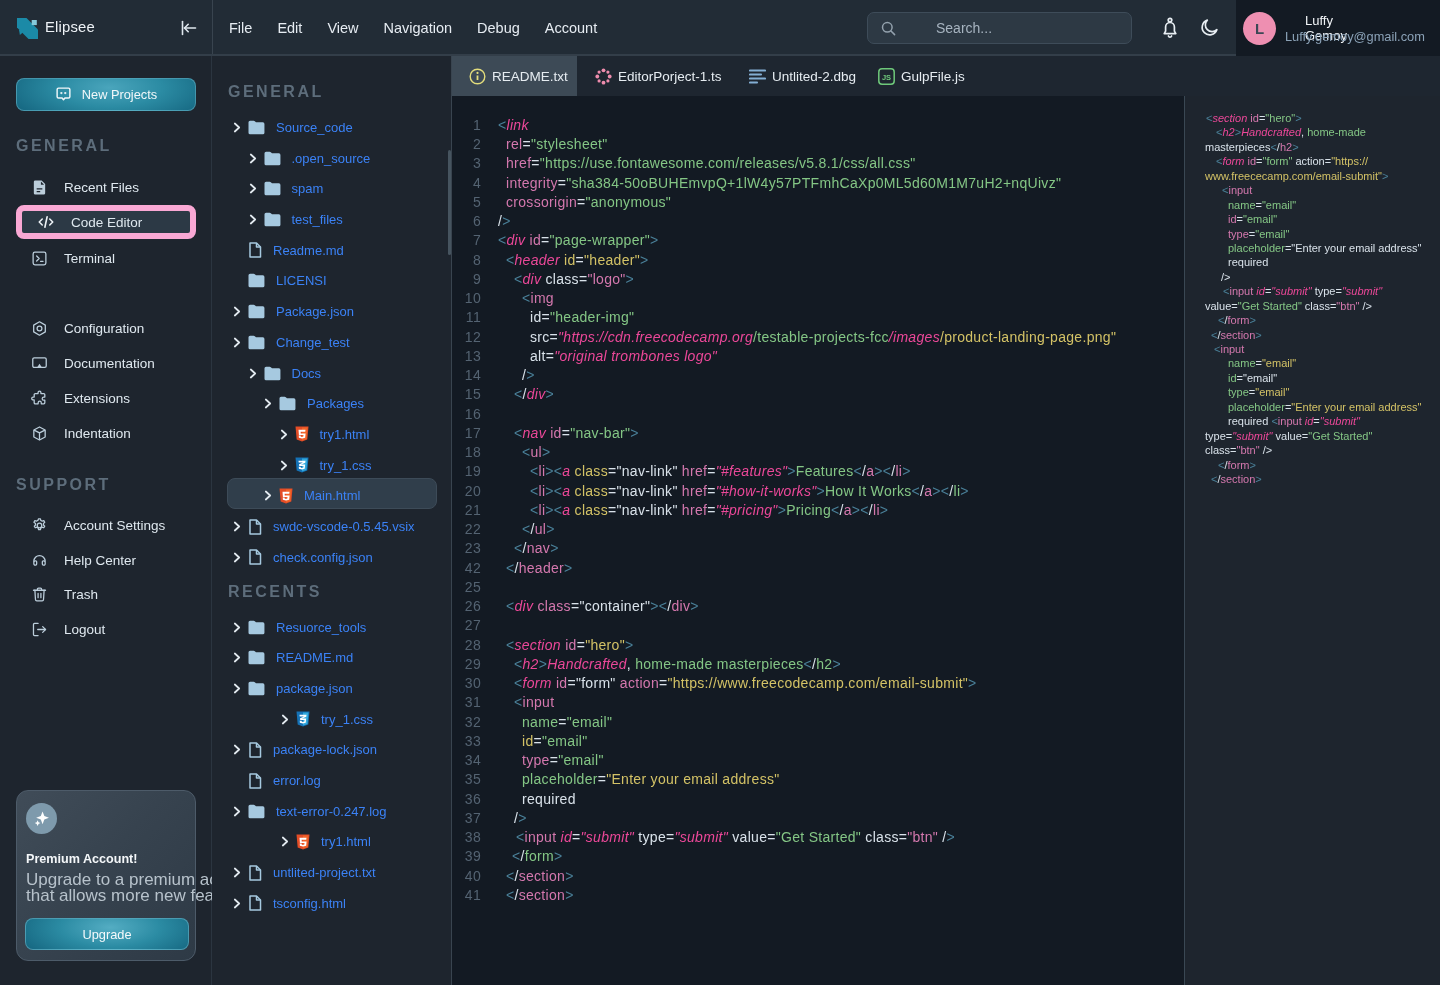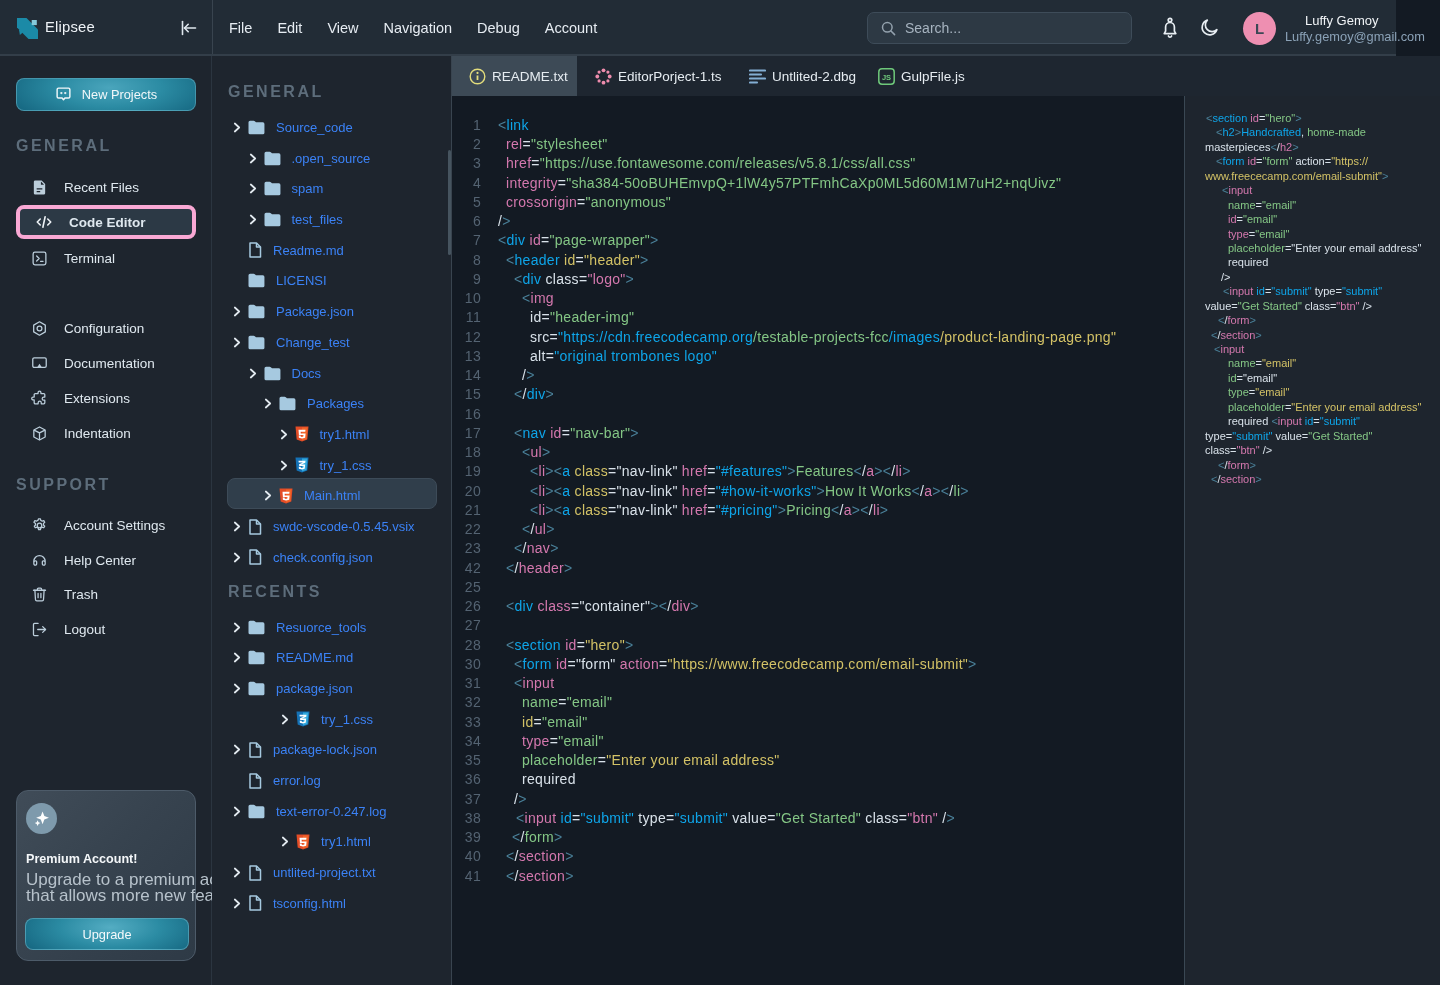--- a/index.html
+++ b/index.html
@@ -1,49 +1,49 @@
 <!DOCTYPE html>
 <html><head>
 <meta charset="utf-8">
 <style>
   * { margin:0; padding:0; box-sizing:border-box; }
   html,body { width:1440px; height:985px; overflow:hidden; background:#131a23;
     font-family:"Liberation Sans", sans-serif; }
   .abs { position:absolute; }
 
   
-  .topbar { position:absolute; left:0; top:0; width:1396px; height:56px;
+  .topbar { position:absolute; left:0; top:0; width:1236px; height:56px;
     background:#222c36; border-bottom:2px solid #333e49; }
   .logo-txt { position:absolute; left:45px; top:19px; font-size:14.8px; color:#eef2f6; font-weight:500; letter-spacing:.2px;}
   .menu { position:absolute; left:229px; top:0; height:56px; display:flex; align-items:center; gap:25px;
     color:#e6ecf2; font-size:14.5px; }
   .search { position:absolute; left:867px; top:12px; width:265px; height:32px;
     background:#2d3944; border:1px solid #3e4c59; border-radius:7px;
-    display:flex; align-items:center; padding-left:13px; }
+    display:flex; align-items:center; padding-left:13px;gap:31px; }
   .search span { color:#a7b4c0; font-size:14px; margin-left:9px; }
   .uname { position:absolute; left:1285px; top:12.5px; font-size:13px; color:#f1f4f7; font-weight:500;margin-left:20px;}
   .umail { position:absolute; left:1285px; top:28.5px; font-size:12.8px; color:#8ba2b7; }
   .avatar { position:absolute; left:1243px; top:11.5px; width:33px; height:33px; border-radius:50%;
     background:#ee8fb1; color:#3c4855; font-size:15px; font-weight:700;
     display:flex; align-items:center; justify-content:center; }
 
   
   .sidebar { position:absolute; left:0; top:56px; width:212px; height:929px;
     background:#1e252e; border-right:1px solid #2b3540; }
   .npbtn { position:absolute; left:16px; top:22px; width:180px; height:33px; border-radius:8px;
     background:radial-gradient(62% 130% at 52% 28%, #4aa5bc 0%, #2b8ba3 48%, #156680 100%);
     border:1px solid rgba(130,205,222,.4);
     display:flex; align-items:center; justify-content:center; gap:10px;
     color:#f2f8fa; font-size:12.8px; }
   .sec-label { position:absolute; left:16px; font-size:16px; font-weight:700; letter-spacing:2.5px;
     color:#5d6d7b; }
   .si { position:absolute; left:16px; width:180px; height:34px; display:flex; align-items:center;
     color:#dfe8ef; font-size:13.5px; }
   .si svg { margin-left:15px; margin-right:16px; flex:none; }
-  .si.active { background:#2c3945; border-radius:8px; border:4px solid #f9a8d4;font-weight:bold; }
+  .si.active { background:#2c3945; border-radius:8px; border:6px solid #f9a8d4; }
   .prem { position:absolute; left:16px; top:734px; width:180px; height:171px; border-radius:12px;
     background:linear-gradient(133deg,#404c58 0%, #37434f 45%, #2e3a46 100%);
     border:1px solid #4d5b69; }
   .prem .pcirc { position:absolute; left:9px; top:12px; width:31px; height:31px; border-radius:50%;
     background:#7e9aac; display:flex; align-items:center; justify-content:center; }
   .prem .pt { position:absolute; left:9px; top:61px; font-size:12.6px; font-weight:700; color:#f4f7f9; }
   .prem .pd { position:absolute; left:9px; top:81px; font-size:17px; line-height:16.3px; color:#b7c2cb; white-space:nowrap; }
   .upbtn { position:absolute; left:8px; top:127px; width:164px; height:32px; border-radius:8px;
     background:radial-gradient(62% 130% at 52% 28%, #54adc3 0%, #2b8ba3 50%, #156680 100%);
     border:1px solid rgba(130,205,222,.45);
@@ -62,21 +62,21 @@
 
   
   .tabbar { position:absolute; left:452px; top:56px; width:988px; height:40px; background:#1e2630; }
   .tab { position:absolute; top:0; height:40px; display:flex; align-items:center; color:#e6ecf1; font-size:13.5px; }
   .tab svg { margin-right:6px; flex:none;}
   .tab.active { background:#3d4a56; }
   .code { position:absolute; left:452px; top:96px; width:732px; height:889px; background:#131a23;
     font-size:14px; letter-spacing:0.3px; line-height:19.25px; padding-top:19.8px; overflow:hidden;}
   .cl { height:19.25px; white-space:pre; }
   .ln { display:inline-block; width:29px; text-align:right; color:#546372; margin-right:17px; }
-  .b { color:#0ea5e9; } 
+  .b { color:#ec4899;font-style:italic; } 
   .p { color:#d478ae; } 
   .g { color:#84c685; } 
   .y { color:#d3c266; } 
   .w { color:#d9e2ea; } 
   .t { color:#4a8099; } 
 
   
   .minimap { position:absolute; left:1184px; top:96px; width:256px; height:889px; background:#1e252e;
     border-left:1px solid #3a4854; font-size:11px; line-height:14.45px; padding-top:15px;
     overflow:hidden; }
@@ -542,20 +542,21 @@
 <div class="cl"><span class="ln">19</span><span style="padding-left:32px"><span class="t">&lt;</span><span class="p">li</span><span class="t">&gt;</span><span class="t">&lt;</span><span class="b">a</span><span class="w"> </span><span class="y">class</span><span class="w">=</span><span class="w">"nav-link"</span><span class="w"> </span><span class="p">href</span><span class="w">=</span><span class="b">"#features"</span><span class="t">&gt;</span><span class="g">Features</span><span class="t">&lt;</span><span class="w">/</span><span class="p">a</span><span class="t">&gt;</span><span class="t">&lt;</span><span class="w">/</span><span class="p">li</span><span class="t">&gt;</span></span></div>
 <div class="cl"><span class="ln">20</span><span style="padding-left:32px"><span class="t">&lt;</span><span class="p">li</span><span class="t">&gt;</span><span class="t">&lt;</span><span class="b">a</span><span class="w"> </span><span class="y">class</span><span class="w">=</span><span class="w">"nav-link"</span><span class="w"> </span><span class="p">href</span><span class="w">=</span><span class="b">"#how-it-works"</span><span class="t">&gt;</span><span class="g">How It Works</span><span class="t">&lt;</span><span class="w">/</span><span class="p">a</span><span class="t">&gt;</span><span class="t">&lt;</span><span class="w">/</span><span class="g">li</span><span class="t">&gt;</span></span></div>
 <div class="cl"><span class="ln">21</span><span style="padding-left:32px"><span class="t">&lt;</span><span class="p">li</span><span class="t">&gt;</span><span class="t">&lt;</span><span class="b">a</span><span class="w"> </span><span class="y">class</span><span class="w">=</span><span class="w">"nav-link"</span><span class="w"> </span><span class="p">href</span><span class="w">=</span><span class="b">"#pricing"</span><span class="t">&gt;</span><span class="g">Pricing</span><span class="t">&lt;</span><span class="w">/</span><span class="p">a</span><span class="t">&gt;</span><span class="t">&lt;</span><span class="w">/</span><span class="p">li</span><span class="t">&gt;</span></span></div>
 <div class="cl"><span class="ln">22</span><span style="padding-left:24px"><span class="t">&lt;</span><span class="w">/</span><span class="p">ul</span><span class="t">&gt;</span></span></div>
 <div class="cl"><span class="ln">23</span><span style="padding-left:16px"><span class="t">&lt;</span><span class="w">/</span><span class="p">nav</span><span class="t">&gt;</span></span></div>
 <div class="cl"><span class="ln">42</span><span style="padding-left:8px"><span class="t">&lt;</span><span class="w">/</span><span class="p">header</span><span class="t">&gt;</span></span></div>
 <div class="cl"><span class="ln">25</span></div>
 <div class="cl"><span class="ln">26</span><span style="padding-left:8px"><span class="t">&lt;</span><span class="b">div</span><span class="w"> </span><span class="p">class</span><span class="w">=</span><span class="w">"container"</span><span class="t">&gt;</span><span class="t">&lt;</span><span class="w">/</span><span class="p">div</span><span class="t">&gt;</span></span></div>
 <div class="cl"><span class="ln">27</span></div>
 <div class="cl"><span class="ln">28</span><span style="padding-left:8px"><span class="t">&lt;</span><span class="b">section</span><span class="w"> </span><span class="p">id</span><span class="w">=</span><span class="y">"hero"</span><span class="t">&gt;</span></span></div>
+<div class="cl"><span class="ln">29</span><span style="padding-left:16px"><span class="t">&lt;</span><span class="b">h2</span><span class="t">&gt;</span><span class="b">Handcrafted</span><span class="w">,</span><span class="g"> home-made masterpieces</span><span class="t">&lt;</span><span class="w">/</span><span class="g">h2</span><span class="t">&gt;</span></span></div>
 <div class="cl"><span class="ln">30</span><span style="padding-left:16px"><span class="t">&lt;</span><span class="b">form</span><span class="w"> </span><span class="p">id</span><span class="w">=</span><span class="w">"form"</span><span class="w"> </span><span class="p">action</span><span class="w">=</span><span class="y">"https://www.freecodecamp.com/email-submit"</span><span class="t">&gt;</span></span></div>
 <div class="cl"><span class="ln">31</span><span style="padding-left:16px"><span class="t">&lt;</span><span class="p">input</span></span></div>
 <div class="cl"><span class="ln">32</span><span style="padding-left:24px"><span class="g">name</span><span class="w">=</span><span class="g">"email"</span></span></div>
 <div class="cl"><span class="ln">33</span><span style="padding-left:24px"><span class="y">id</span><span class="w">=</span><span class="g">"email"</span></span></div>
 <div class="cl"><span class="ln">34</span><span style="padding-left:24px"><span class="p">type</span><span class="w">=</span><span class="g">"email"</span></span></div>
 <div class="cl"><span class="ln">35</span><span style="padding-left:24px"><span class="g">placeholder</span><span class="w">=</span><span class="y">"Enter your email address"</span></span></div>
 <div class="cl"><span class="ln">36</span><span style="padding-left:24px"><span class="w">required</span></span></div>
 <div class="cl"><span class="ln">37</span><span style="padding-left:16px"><span class="w">/</span><span class="t">&gt;</span></span></div>
 <div class="cl"><span class="ln">38</span><span style="padding-left:18px"><span class="t">&lt;</span><span class="p">input</span><span class="w"> </span><span class="b">id</span><span class="w">=</span><span class="b">"submit"</span><span class="w"> </span><span class="w">type</span><span class="w">=</span><span class="b">"submit"</span><span class="w"> </span><span class="w">value</span><span class="w">=</span><span class="g">"Get Started"</span><span class="w"> </span><span class="w">class</span><span class="w">=</span><span class="p">"btn"</span><span class="w"> /</span><span class="t">&gt;</span></span></div>
 <div class="cl"><span class="ln">39</span><span style="padding-left:14px"><span class="t">&lt;</span><span class="w">/</span><span class="g">form</span><span class="t">&gt;</span></span></div>

